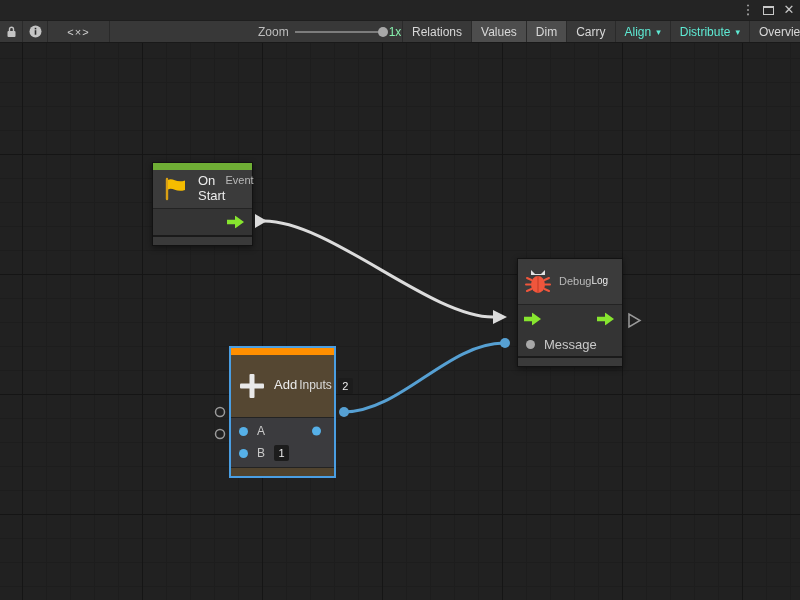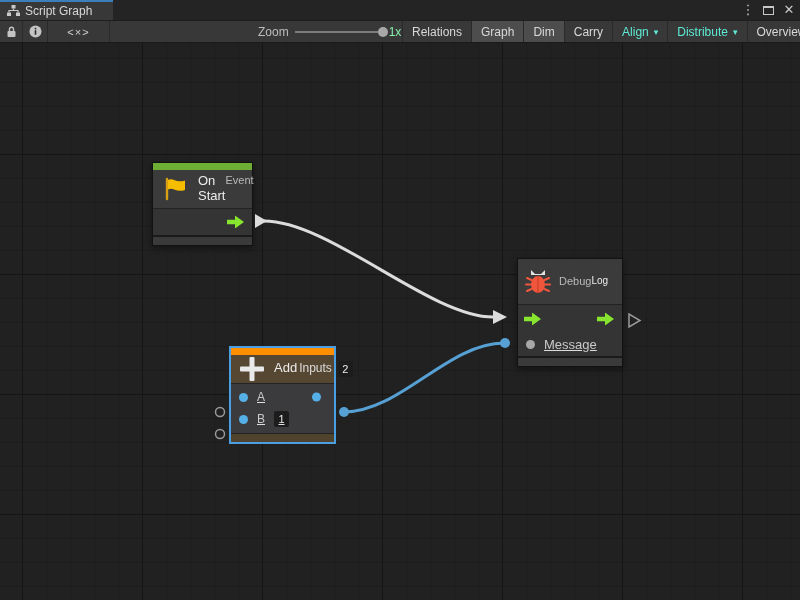--- a/index.html
+++ b/index.html
@@ -43,21 +43,21 @@
       linear-gradient(to bottom, #1d1d1d 1px, transparent 1px);
     background-size:120px 120px, 120px 120px, 24px 24px, 24px 24px;
     background-position:22px 0, 0 -9px, 22px 0, 0 -9px; }
 
   .wires { position:absolute; left:0; top:0; width:800px; height:557px; pointer-events:none; }
 
   
   .node { position:absolute; border:1px solid #121212; box-shadow:0 2px 6px rgba(0,0,0,.45); }
   .node-bar { height:7px; }
   .node-header { background:#3b3b3b; display:flex; align-items:center; padding:0 6px 0 10px; gap:10px; }
-  .node-body { background:#343434; border-top:1px solid #232323; position:relative;text-decoration:underline; }
+  .node-body { background:#343434; border-top:1px solid #232323; position:relative; }
   .node-footer { background:#3a3a3a; border-top:2px solid #1a1a1a; }
   .nh-titles { display:flex; flex-direction:row; line-height:1.15; }
   .t-big { font-size:13px; color:#ececec; }
   .t-small { font-size:11px; color:#b9b9b9;text-align:right; }
 
   
   .node-onstart { left:152px; top:119px; width:101px; }
   .node-onstart .node-header { height:38px; }
   .node-onstart .node-body { height:27px; }
   .node-onstart .node-footer { height:10px; }
@@ -72,44 +72,33 @@
   .node-debug .node-footer { height:10px; }
   .arrow-left { position:absolute; left:6px; top:50%; transform:translateY(-50%); }
   .dot { width:9px; height:9px; border-radius:50%; }
   .dot-gray { background:#a8a8a8; }
   .dot-blue { background:#56b0e8; }
   .port-label { font-size:13px; color:#c9c9c9; }
 
   
   .node-add { left:229px; top:303px; width:107px; border:2px solid #4a9ee2; box-shadow:none; }
   .node-add .node-bar { background:#ff8f00; height:7px; }
-  .node-add .node-header { background:#554732; height:28px; padding-left:8px; gap:9px; }
+  .node-add .node-header { background:#554732; height:62px; padding-left:8px; gap:9px; }
   .node-add .node-body { background:#3b3b3e; border-top:1px solid #232323; }
   .node-add .row { position:relative; display:flex; align-items:center; height:22px; padding-left:8px; gap:9px; }
   .node-add .node-footer { background:#50432e; height:9px; border-top:1px solid #232323; }
   .inputs-line { display:flex; align-items:center; gap:6px; }
   .mini-field { background:#1c1c1c; border-radius:2px; color:#ececec; font-size:11px;
                 min-width:15px; height:16px; display:flex; align-items:center; justify-content:center; padding:0 3px; }
   .dot-out { position:absolute; right:13px; top:50%; transform:translateY(-50%); }
 </style>
 </head>
 <body>
 
 <div class="titlebar">
-  <div class="tab">
-    <span style="display:flex">
-      <svg width="13" height="12" viewBox="0 0 13 12">
-        <rect x="4.5" y="0" width="4" height="3.5" fill="#c9c9c9"></rect>
-        <rect x="0" y="7.5" width="4" height="3.5" fill="#c9c9c9"></rect>
-        <rect x="9" y="7.5" width="4" height="3.5" fill="#c9c9c9"></rect>
-        <path d="M6.5 3.5 V5.5 M2 7.5 V5.5 H11 V7.5" stroke="#c9c9c9" stroke-width="1.2" fill="none"></path>
-      </svg>
-    </span>
-    <span class="tab-label">Script Graph</span>
-  </div>
   <div class="win-controls">
     <span class="wc">⋮</span>
     <span class="wc wc-max"></span>
     <span class="wc">✕</span>
   </div>
 </div>
 
 <div class="toolbar">
   <div class="tb-left">
     <div class="tb-icon-btn" style="width:23px">
@@ -141,21 +130,21 @@
       <span class="zoom-handle"></span>
     </span>
     <span style="color:#86efac">1x</span>
   </div>
 
   <div class="tb-right">
     <div class="tb-btn">
       <span>Relations</span>
       </div>
     <div class="tb-btn active">
-      <span>Graph</span>
+      <span>Values</span>
       </div>
     <div class="tb-btn active">
       <span>Dim</span>
       </div>
     <div class="tb-btn">
       <span>Carry</span>
       </div>
     <div class="tb-btn disabled">
       <span>Align</span>
       <span class="caret">▾</span>

